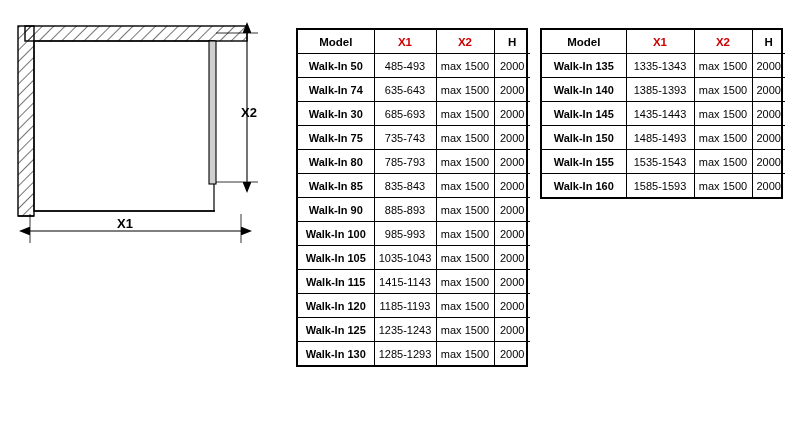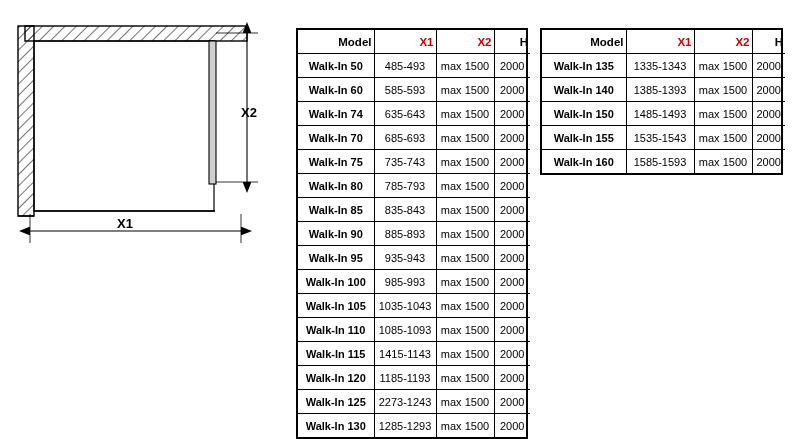--- a/index.html
+++ b/index.html
@@ -62,21 +62,20 @@
   th.red, td.red {
     color: #cc0000;
   }
   td.model {
     font-weight: bold;
     font-size: 11px;
   }
   
   .table-wrap table tr:first-child th {
     border-top: none;
-    text-align: right;
   }
   .table-wrap table tr:last-child td {
     border-bottom: none;
     margin-left: 44px;
   }
   .table-wrap table tr td:first-child,
   .table-wrap table tr th:first-child {
     border-left: none;
   }
   .table-wrap table tr td:last-child,
@@ -163,33 +162,27 @@
       </tr>
     </thead>
     <tbody>
       <tr>
           <td class="model">Walk-In 50</td>
           <td>485-493</td>
           <td>max 1500</td>
           <td>2000</td>
         </tr>
       <tr>
-          <td class="model">Walk-In 60</td>
-          <td>585-593</td>
-          <td>max 1500</td>
-          <td>2000</td>
-        </tr>
-      <tr>
           <td class="model">Walk-In 74</td>
           <td>635-643</td>
           <td>max 1500</td>
           <td>2000</td>
         </tr>
       <tr>
-          <td class="model">Walk-In 70</td>
+          <td class="model">Walk-In 30</td>
           <td>685-693</td>
           <td>max 1500</td>
           <td>2000</td>
         </tr>
       <tr>
           <td class="model">Walk-In 75</td>
           <td>735-743</td>
           <td>max 1500</td>
           <td>2000</td>
         </tr>
@@ -205,58 +198,46 @@
           <td>max 1500</td>
           <td>2000</td>
         </tr>
       <tr>
           <td class="model">Walk-In 90</td>
           <td>885-893</td>
           <td>max 1500</td>
           <td>2000</td>
         </tr>
       <tr>
-          <td class="model">Walk-In 95</td>
-          <td>935-943</td>
-          <td>max 1500</td>
-          <td>2000</td>
-        </tr>
-      <tr>
           <td class="model">Walk-In 100</td>
           <td>985-993</td>
           <td>max 1500</td>
           <td>2000</td>
         </tr>
       <tr>
           <td class="model">Walk-In 105</td>
           <td>1035-1043</td>
           <td>max 1500</td>
           <td>2000</td>
         </tr>
       <tr>
-          <td class="model">Walk-In 110</td>
-          <td>1085-1093</td>
-          <td>max 1500</td>
-          <td>2000</td>
-        </tr>
-      <tr>
           <td class="model">Walk-In 115</td>
           <td>1415-1143</td>
           <td>max 1500</td>
           <td>2000</td>
         </tr>
       <tr>
           <td class="model">Walk-In 120</td>
           <td>1185-1193</td>
           <td>max 1500</td>
           <td>2000</td>
         </tr>
       <tr>
           <td class="model">Walk-In 125</td>
-          <td>2273-1243</td>
+          <td>1235-1243</td>
           <td>max 1500</td>
           <td>2000</td>
         </tr>
       <tr>
           <td class="model">Walk-In 130</td>
           <td>1285-1293</td>
           <td>max 1500</td>
           <td>2000</td>
         </tr>
     </tbody>
@@ -286,20 +267,26 @@
           <td>max 1500</td>
           <td>2000</td>
         </tr>
       <tr>
           <td class="model">Walk-In 140</td>
           <td>1385-1393</td>
           <td>max 1500</td>
           <td>2000</td>
         </tr>
       <tr>
+          <td class="model">Walk-In 145</td>
+          <td>1435-1443</td>
+          <td>max 1500</td>
+          <td>2000</td>
+        </tr>
+      <tr>
           <td class="model">Walk-In 150</td>
           <td>1485-1493</td>
           <td>max 1500</td>
           <td>2000</td>
         </tr>
       <tr>
           <td class="model">Walk-In 155</td>
           <td>1535-1543</td>
           <td>max 1500</td>
           <td>2000</td>

